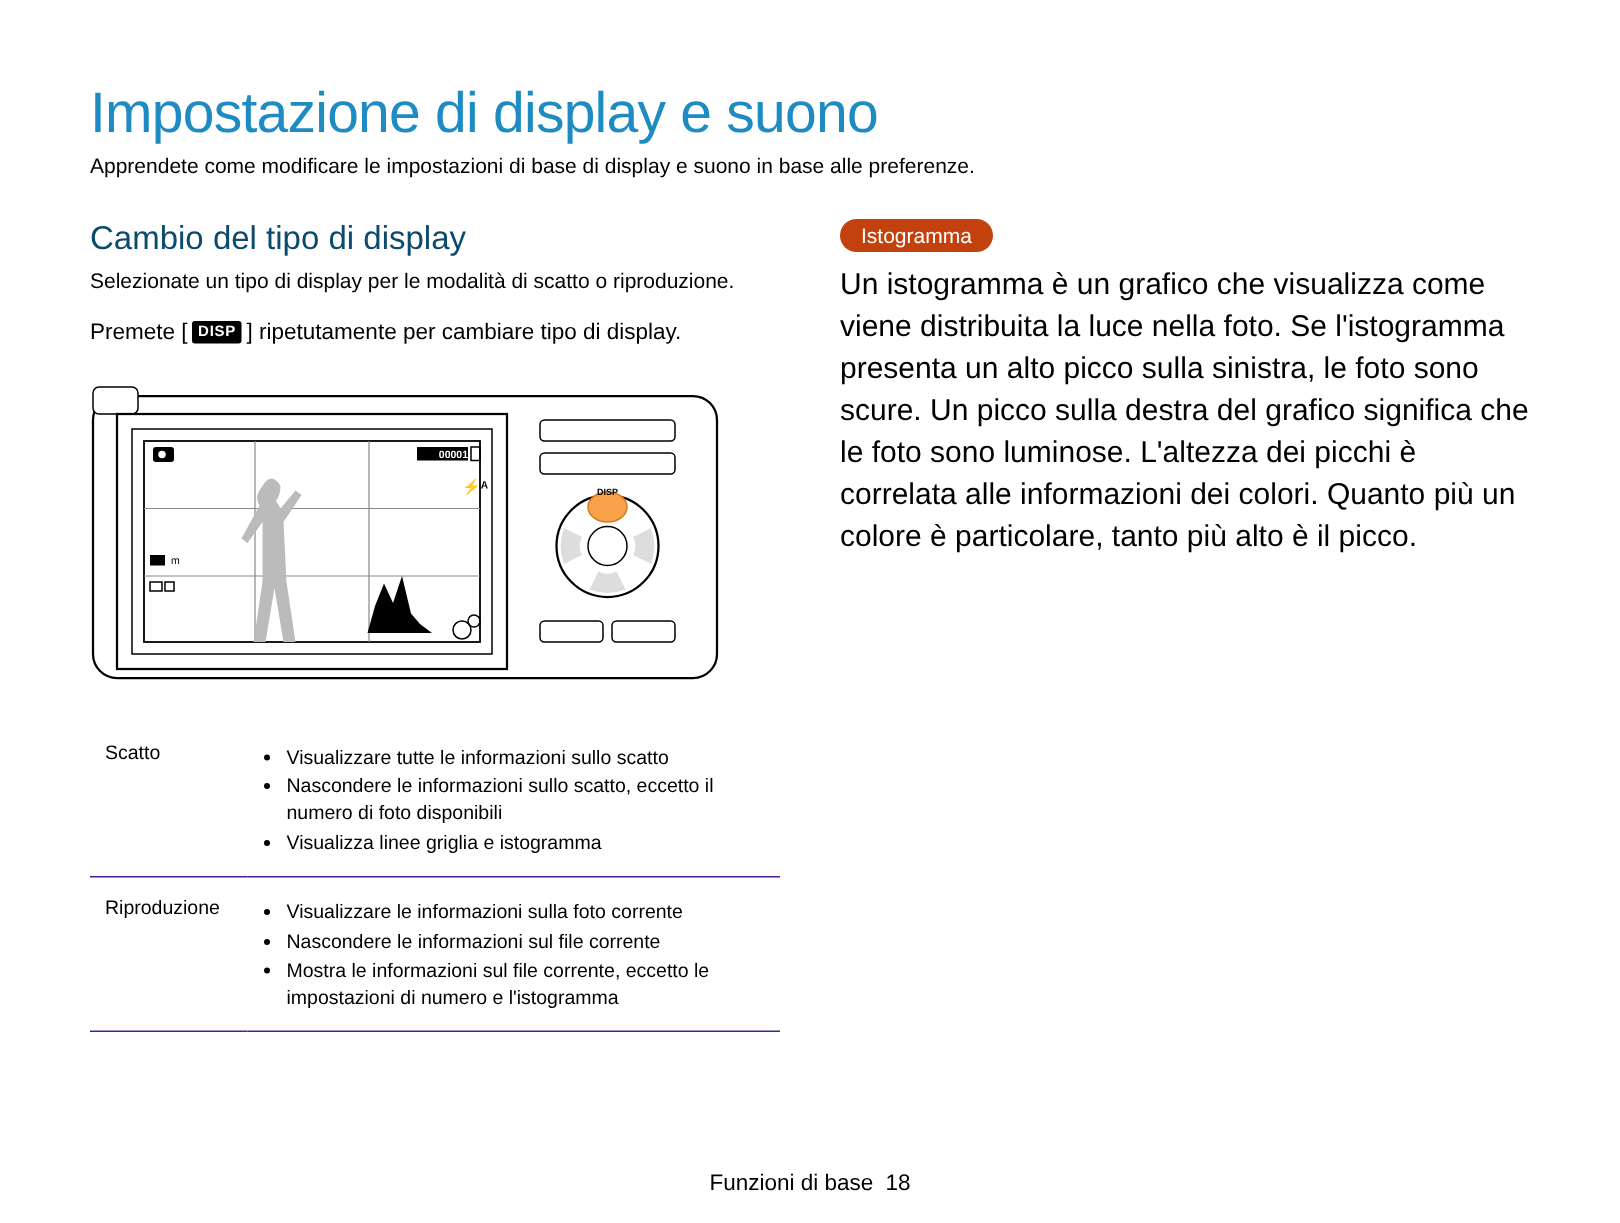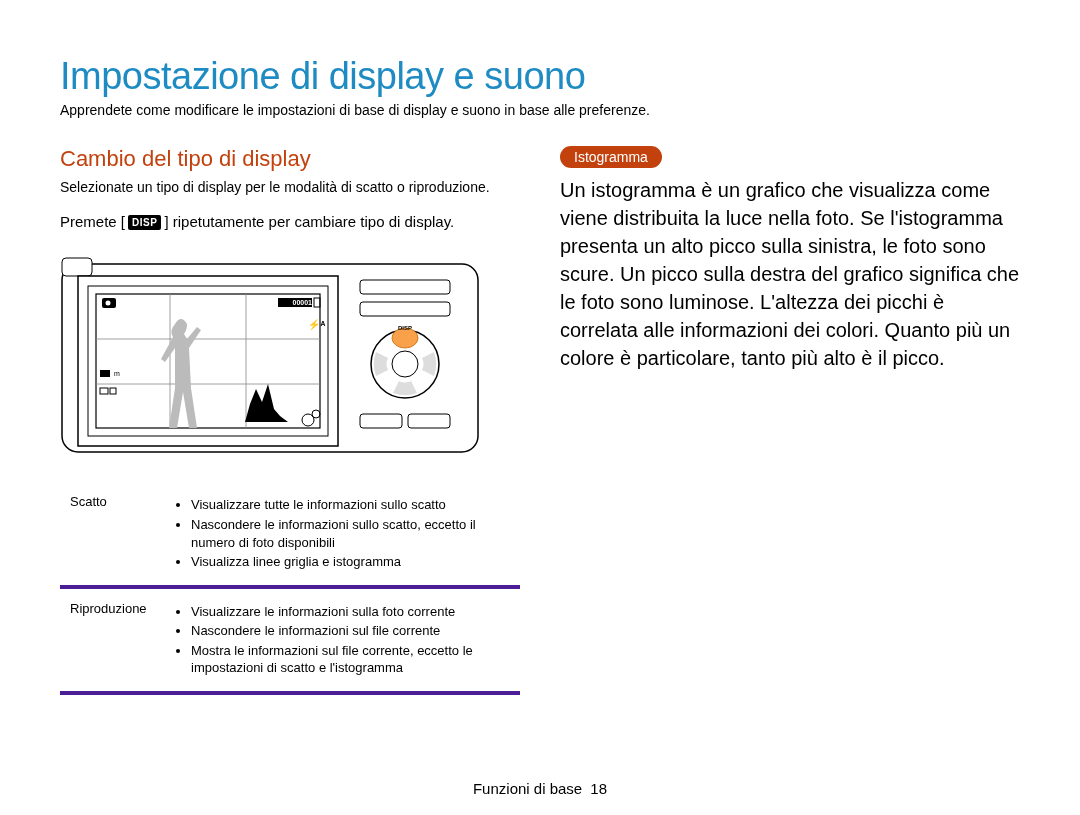--- a/index.html
+++ b/index.html
@@ -31,21 +31,21 @@
     margin: 0 0 28px 0;
   }
   .columns {
     display: flex;
     gap: 40px;
   }
   .col-left { width: 460px; }
   .col-right { width: 480px; }
   .section-head {
     font-size: 22px;
-    color: #c2410c;
+    color: #0c4a6e;
     font-weight: 300;
     margin: 0 0 6px 0;
   }
   .small-text {
     font-size: 14px;
     line-height: 1.35;
     font-weight: 300;
     margin: 0 0 16px 0;
   }
   .instr {
@@ -79,21 +79,21 @@
   table.modes th {
     background: #A8A07A;
     color: #fff;
     font-weight: 300;
     text-align: left;
     padding: 6px 10px;
   }
   table.modes td {
     padding: 12px 10px;
     vertical-align: top;
-    border-bottom: 4px solid #4c1d95;
+    border-bottom: 1px solid #4c1d95;
   }
   table.modes td.mode-name {
     width: 85px;
     font-size: 13px;
   }
   table.modes ul {
     margin: 0;
     padding-left: 16px;
   }
   table.modes li {
@@ -231,21 +231,21 @@
               <li>Visualizza linee griglia e istogramma</li>
             </ul>
           </td>
         </tr>
         <tr>
           <td class="mode-name">Riproduzione</td>
           <td>
             <ul>
               <li>Visualizzare le informazioni sulla foto corrente</li>
               <li>Nascondere le informazioni sul file corrente</li>
-              <li>Mostra le informazioni sul file corrente, eccetto le impostazioni di scatto e l'istogramma</li>
+              <li>Mostra le informazioni sul file corrente, eccetto le impostazioni di numero e l'istogramma</li>
             </ul>
           </td>
         </tr>
       </tbody>
         </table>
     </div>
 
     <div class="col-right">
       <div class="pill">Istogramma</div>
       <p class="hist-text">Un istogramma è un grafico che visualizza come viene distribuita la luce nella foto. Se l'istogramma presenta un alto picco sulla sinistra, le foto sono scure. Un picco sulla destra del grafico significa che le foto sono luminose. L'altezza dei picchi è correlata alle informazioni dei colori. Quanto più un colore è particolare, tanto più alto è il picco.</p>

